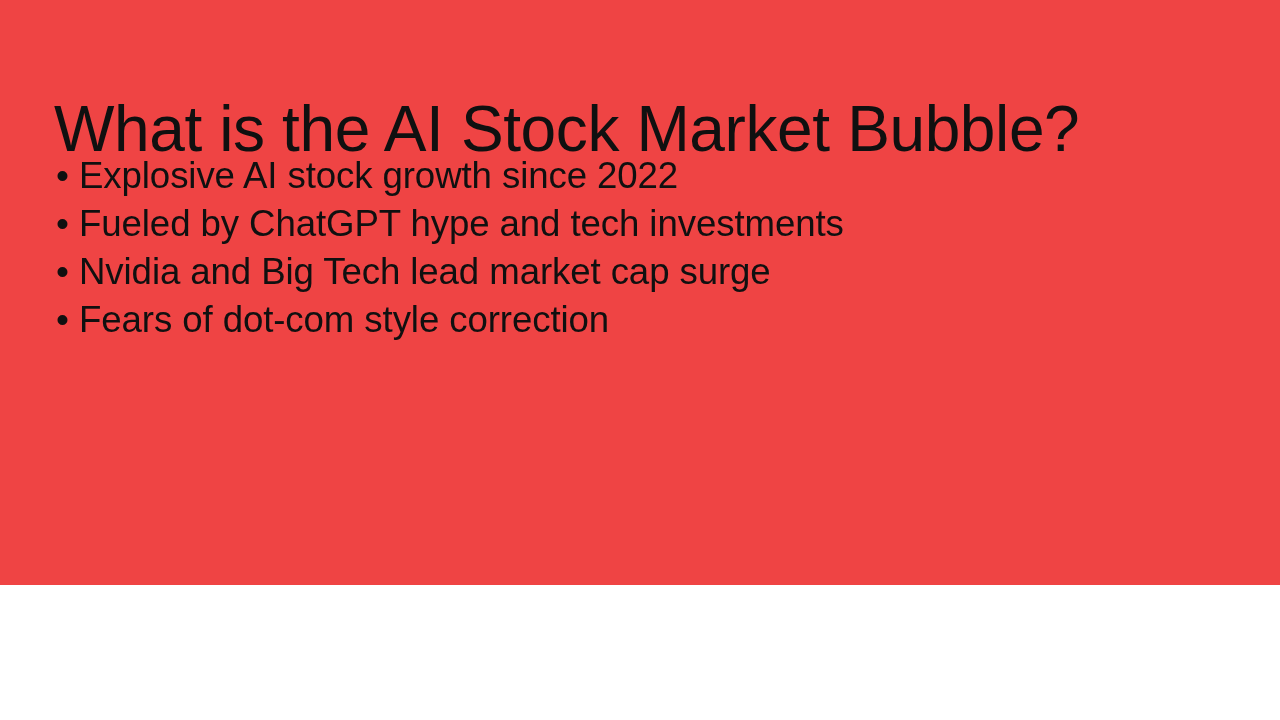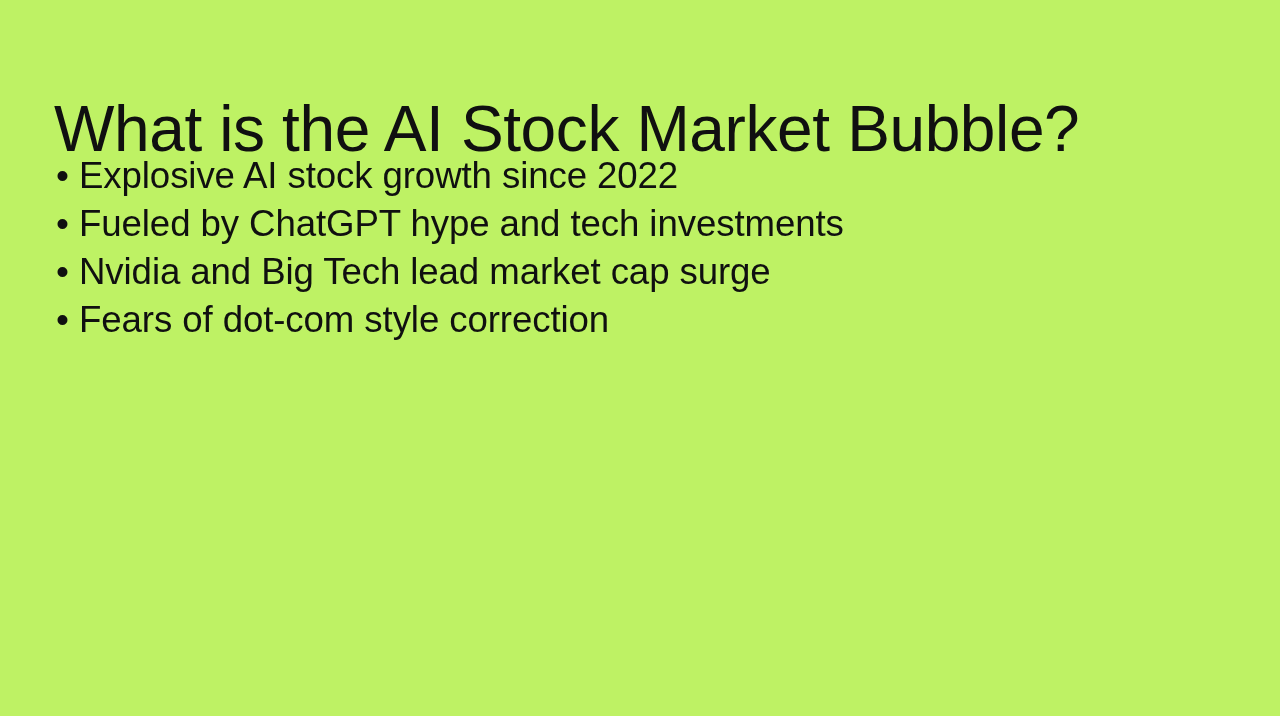--- a/index.html
+++ b/index.html
@@ -10,22 +10,22 @@
     width: 1280px;
     height: 720px;
     background: #ffffff;
     font-family: "Liberation Sans", sans-serif;
     overflow: hidden;
   }
 
   .slide {
     position: relative;
     width: 1280px;
-    height: 716px;
-    background: #bef264;
+    height: 585px;
+    background: #ef4444;
     box-sizing: border-box;
   }
 
   .slide-title {
     position: absolute;
     left: 54px;
     top: 47px;
     width: 1100px;
     font-size: 65px;
     line-height: 76px;

